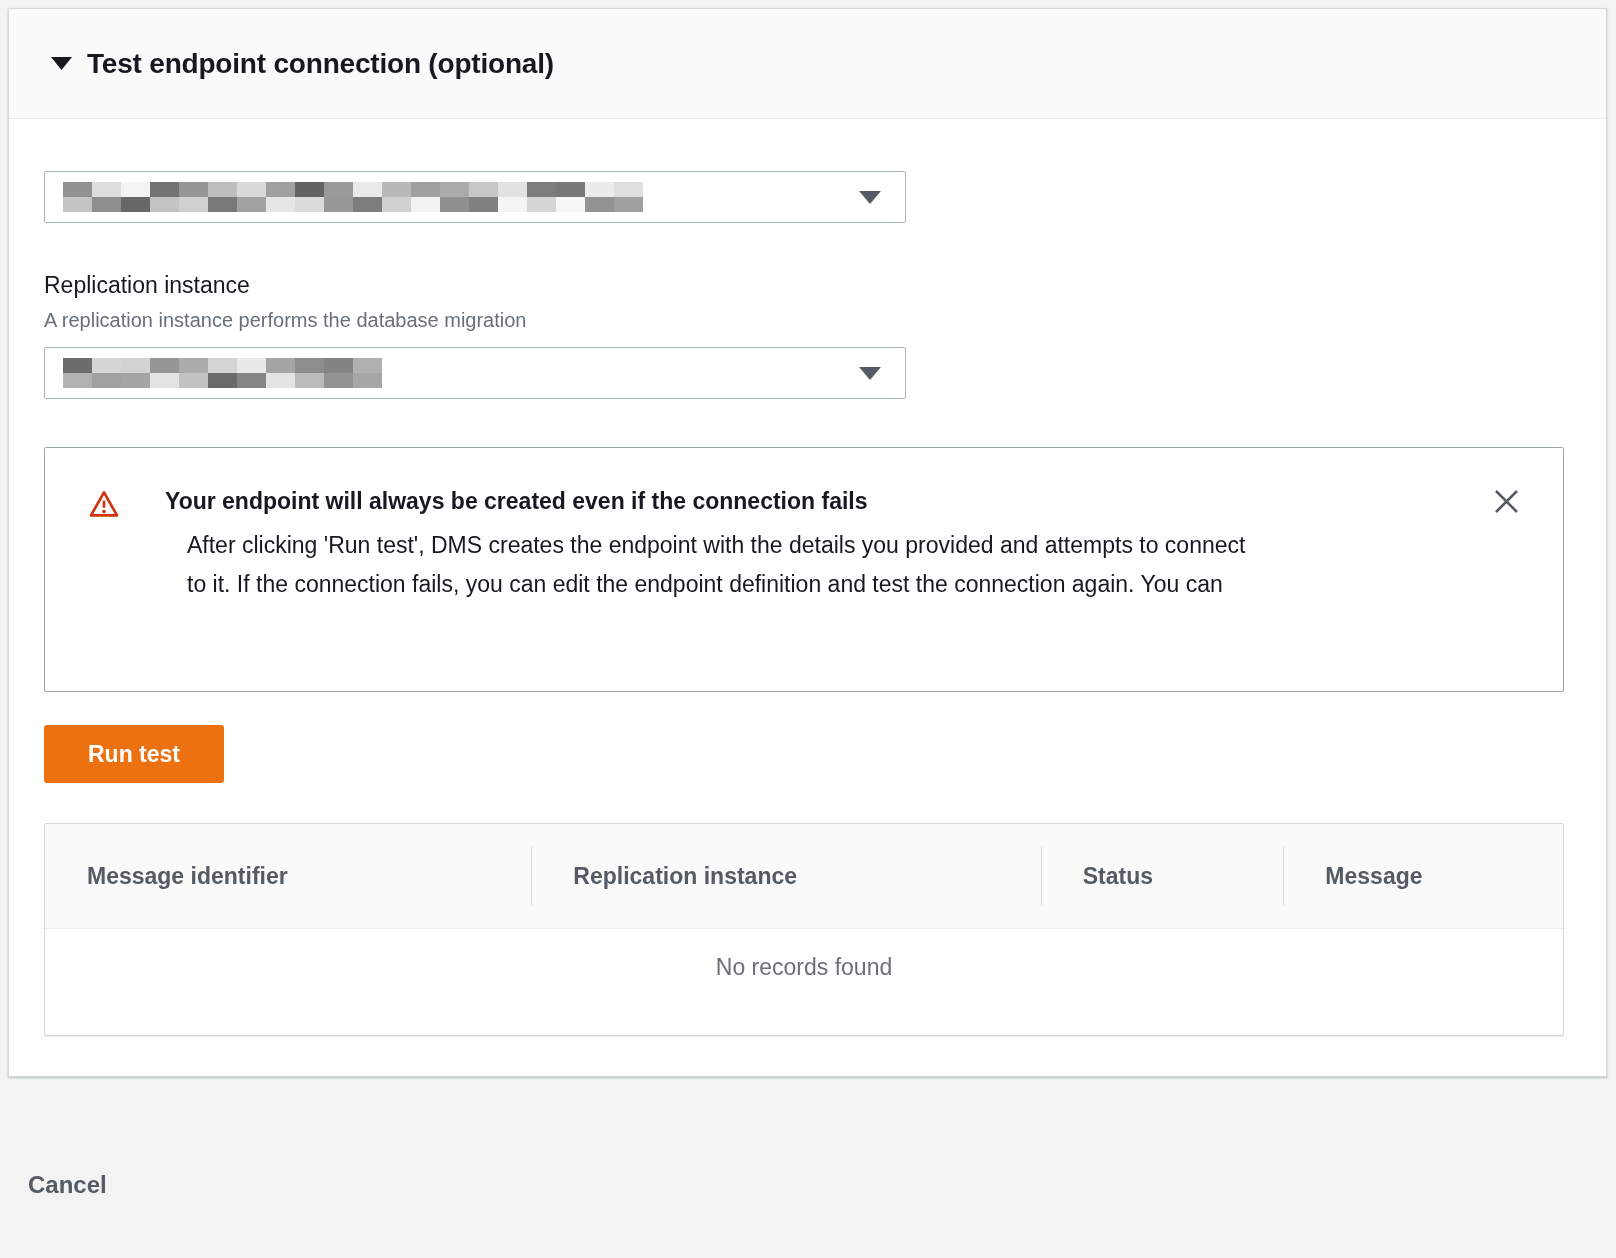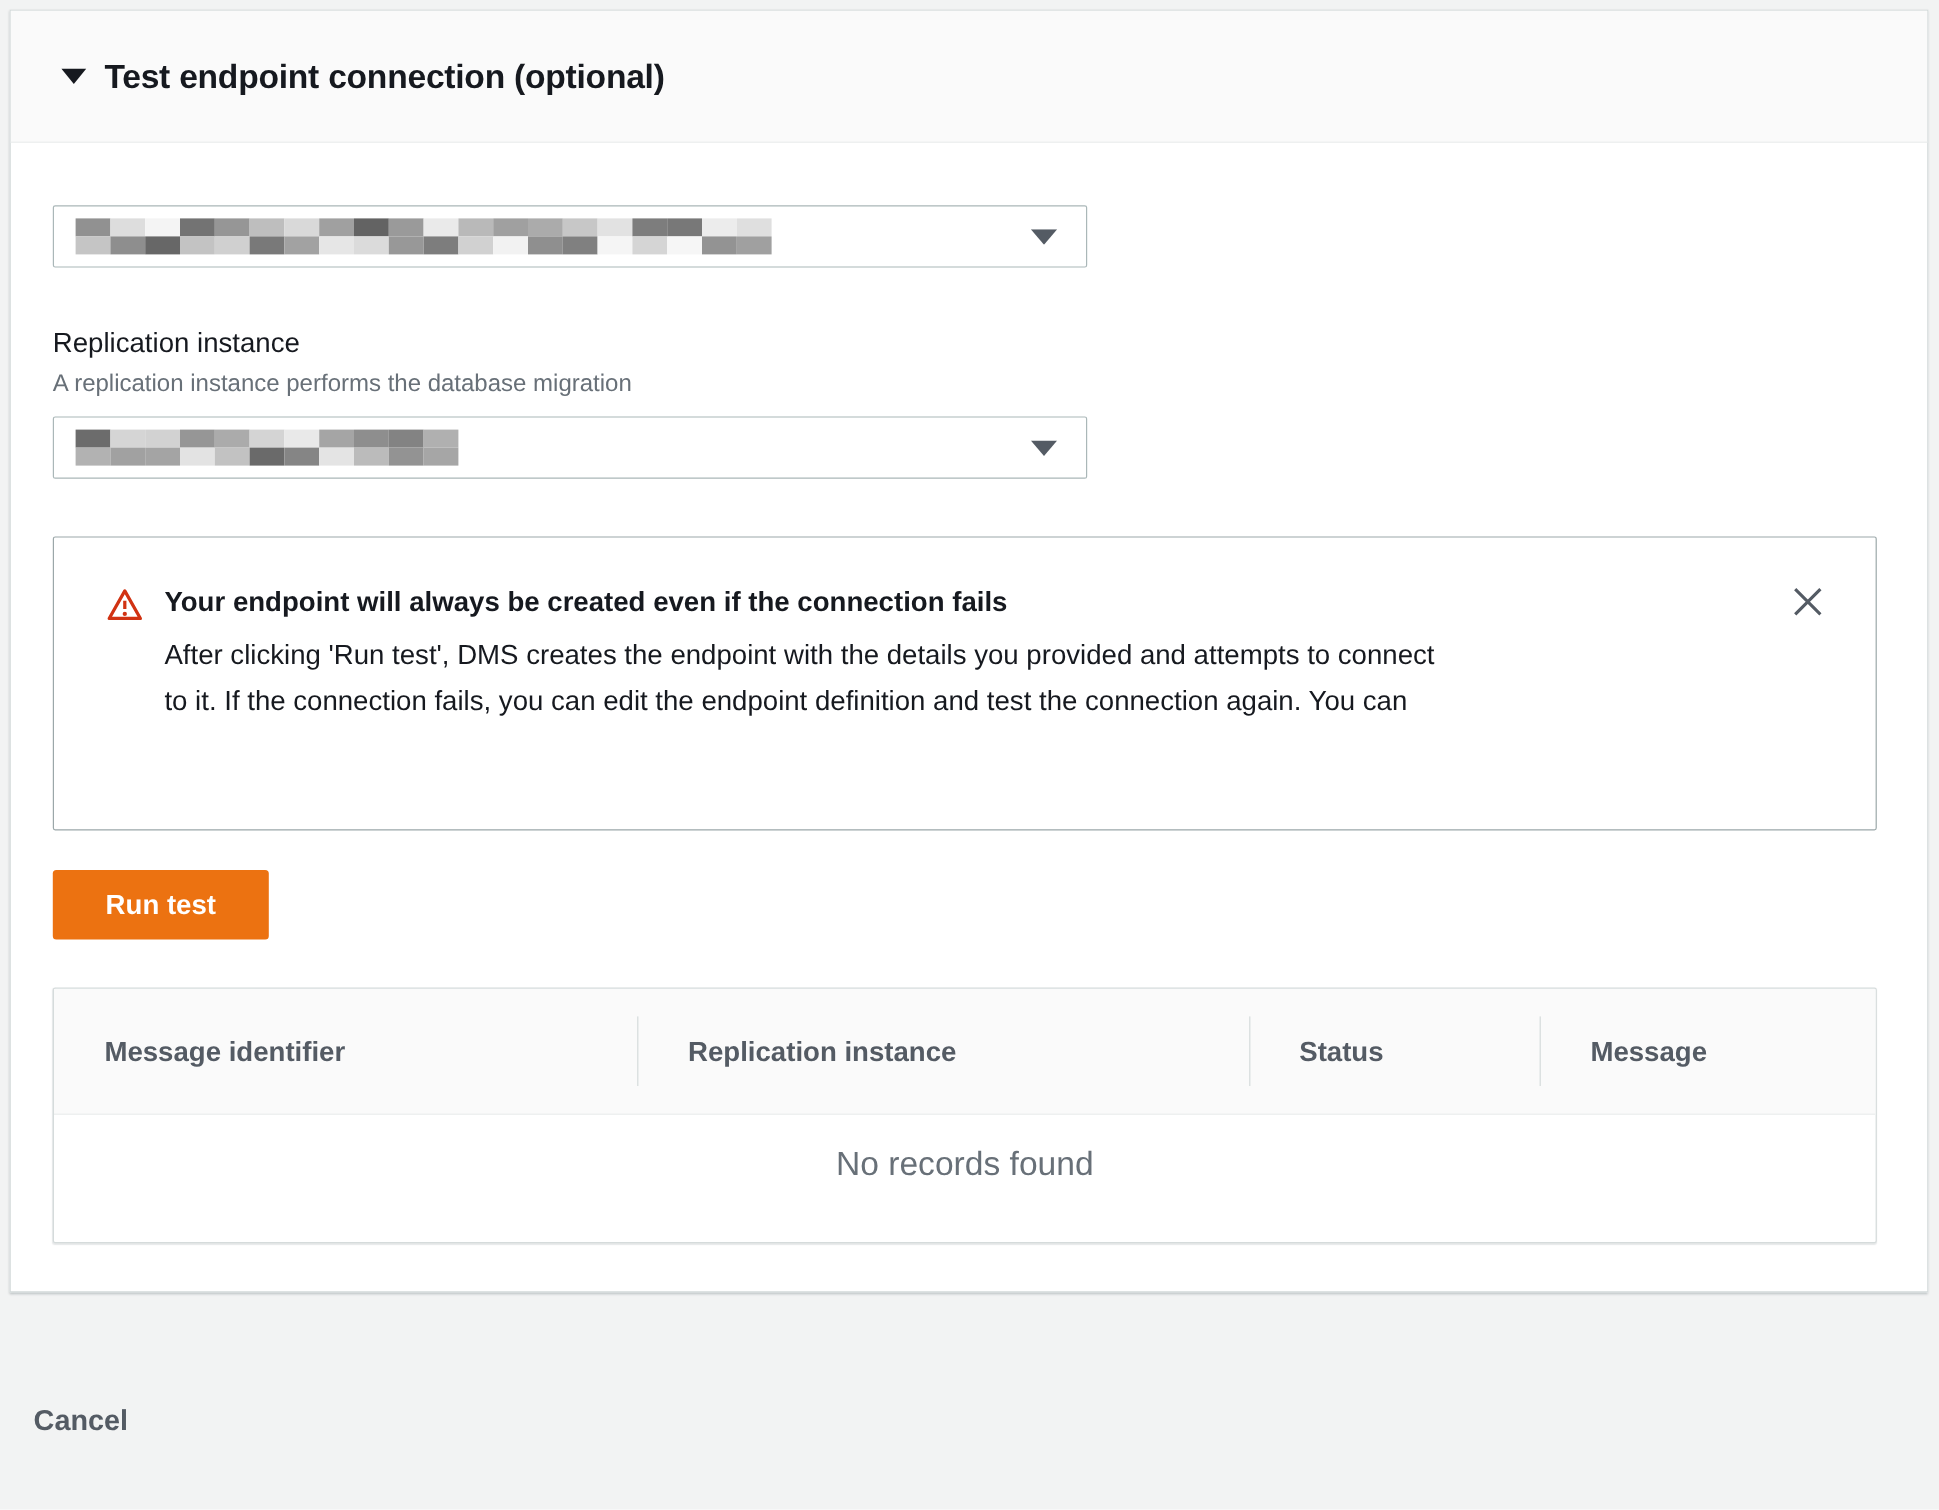--- a/index.html
+++ b/index.html
@@ -66,25 +66,26 @@
   .alert {
     position: relative;
     margin-top: 48px;
     width: 1520px;
     min-height: 245px;
     border: 1px solid #9ba7a9;
     border-radius: 2px;
     background: #fff;
     display: flex;
     padding: 38px 110px 36px 44px;
+    gap: 28px;
   }
   .warn-icon { display: inline-flex; margin-top: 4px; }
   .alert-content { margin-left: 18px; }
   .alert-title { font-size: 23px; font-weight: 700; line-height: 30px; margin-bottom: 10px; }
-  .alert-body div { font-size: 23px; line-height: 39px; }
+  .alert-body div { font-size: 23px; line-height: 39px; margin-left: 22px; }
   .alert-close {
     position: absolute;
     top: 36px;
     right: 40px;
     width: 34px;
     height: 34px;
     background: none;
     border: none;
     cursor: pointer;
     display: flex;
@@ -145,21 +146,21 @@
     height: 56%;
     width: 1px;
     background: #d5dbdb;
   }
   .tbody {
     height: 106px;
     display: flex;
     justify-content: center;
     padding-top: 25px;
   }
-  .empty-msg { font-size: 28px; color: #687078; }
+  .empty-msg { font-size: 23px; color: #687078; }
 
   
   .footer {
     display: flex;
     align-items: flex-start;
     padding: 78px 13px 0 0;
   }
   .btn-link {
     background: transparent;
     border: none;

